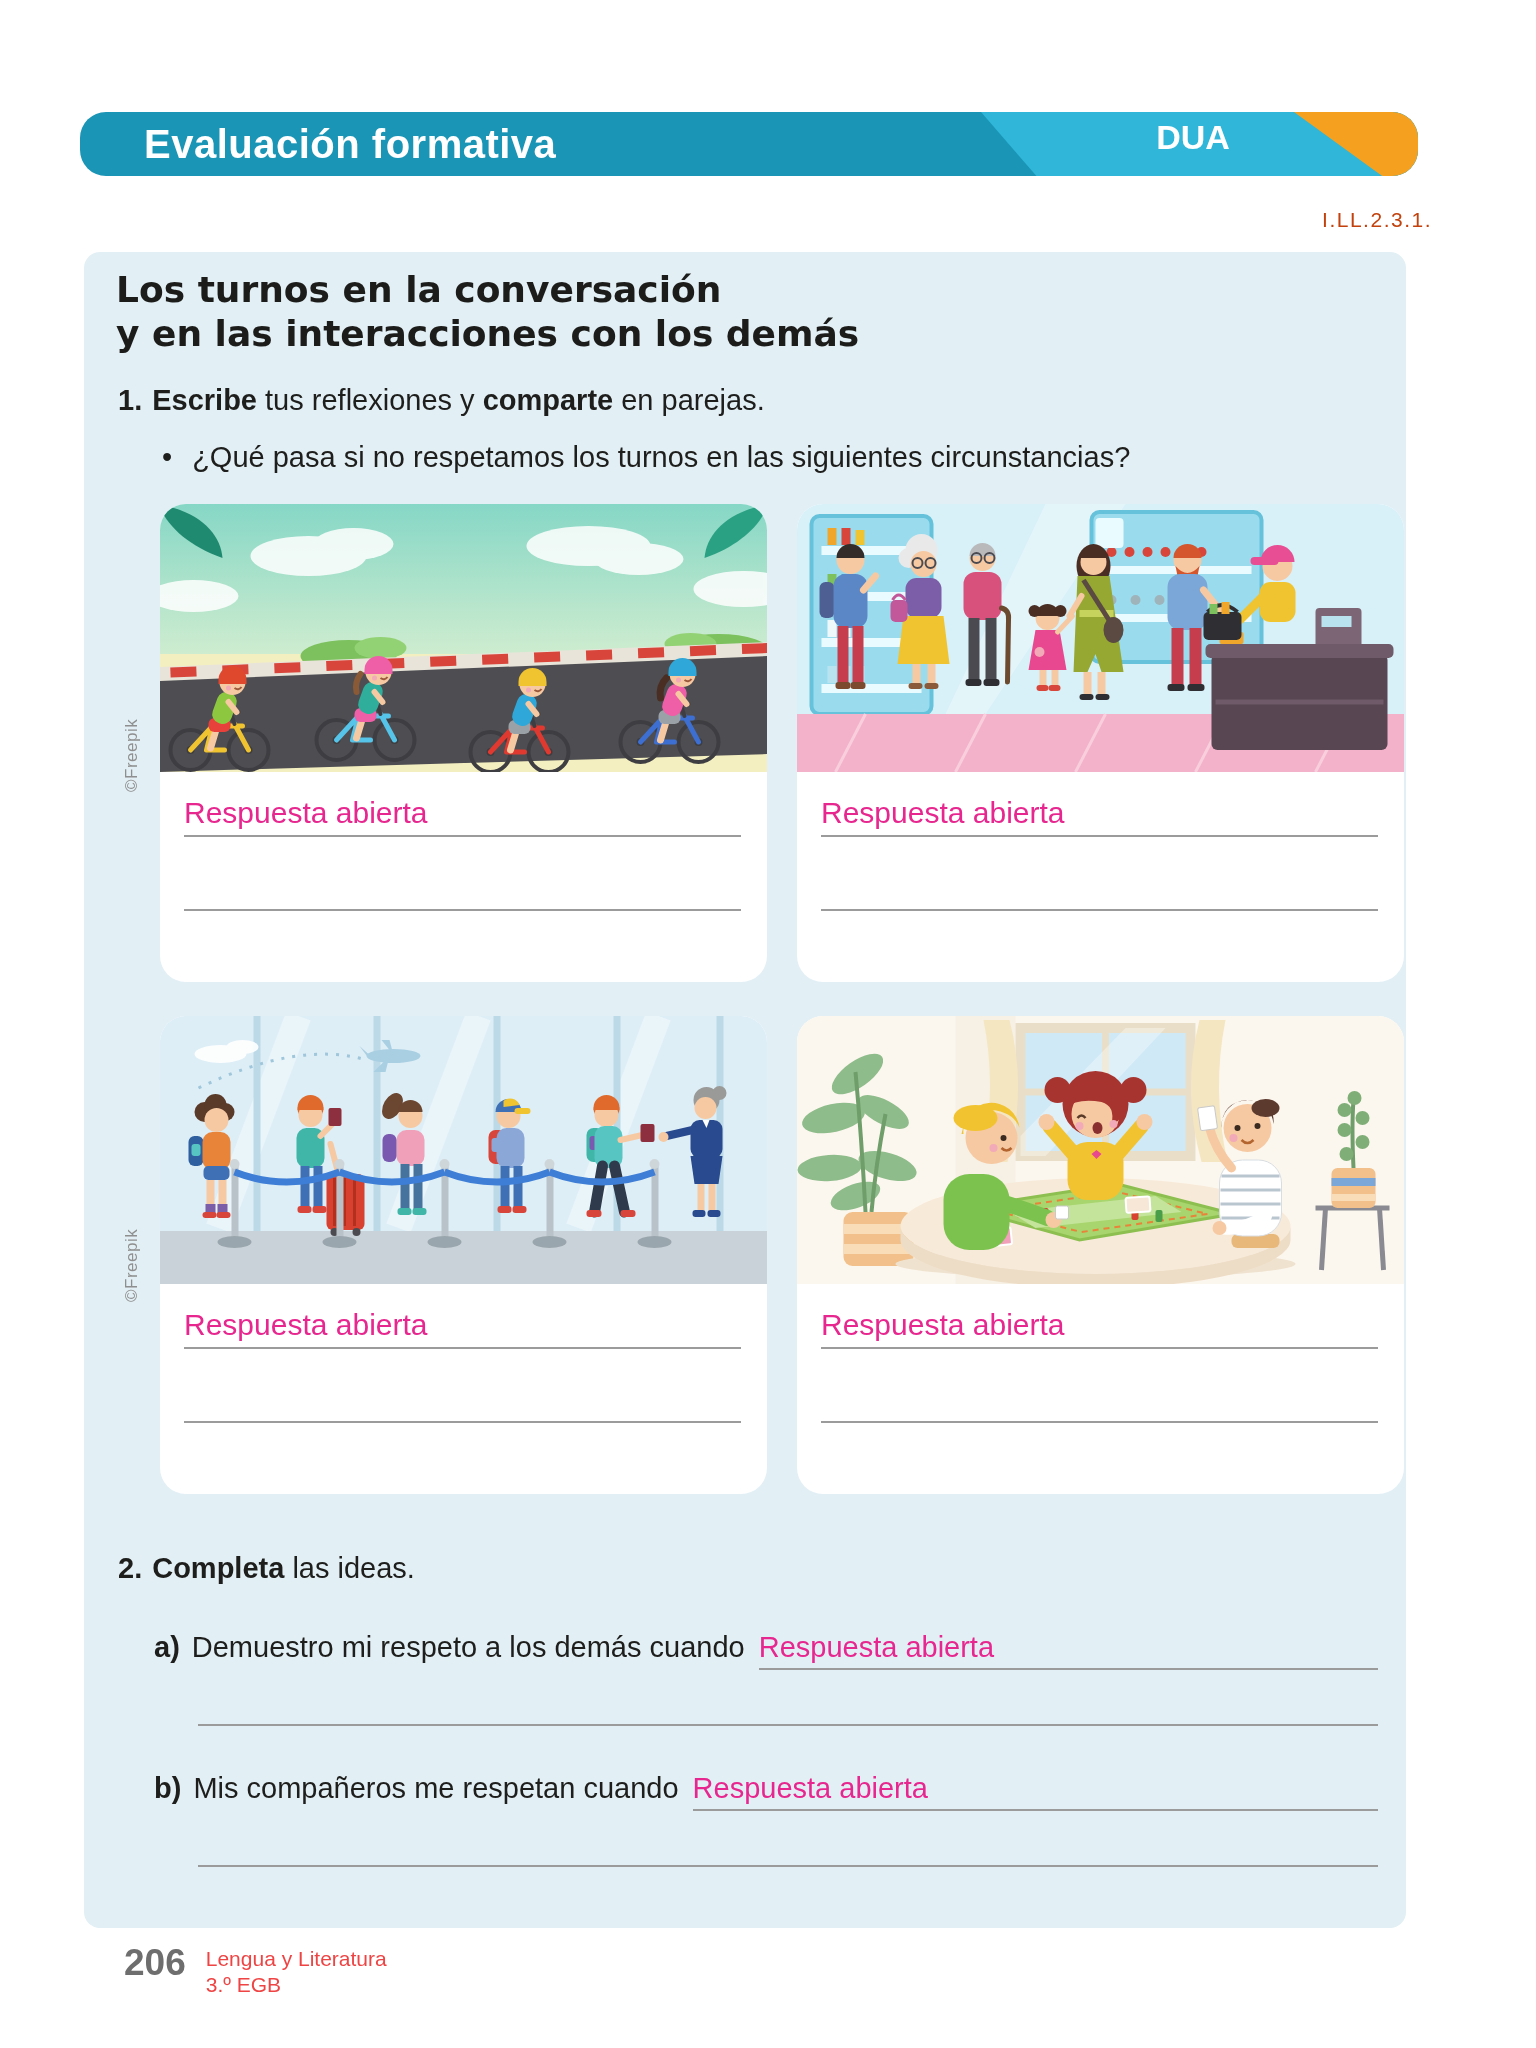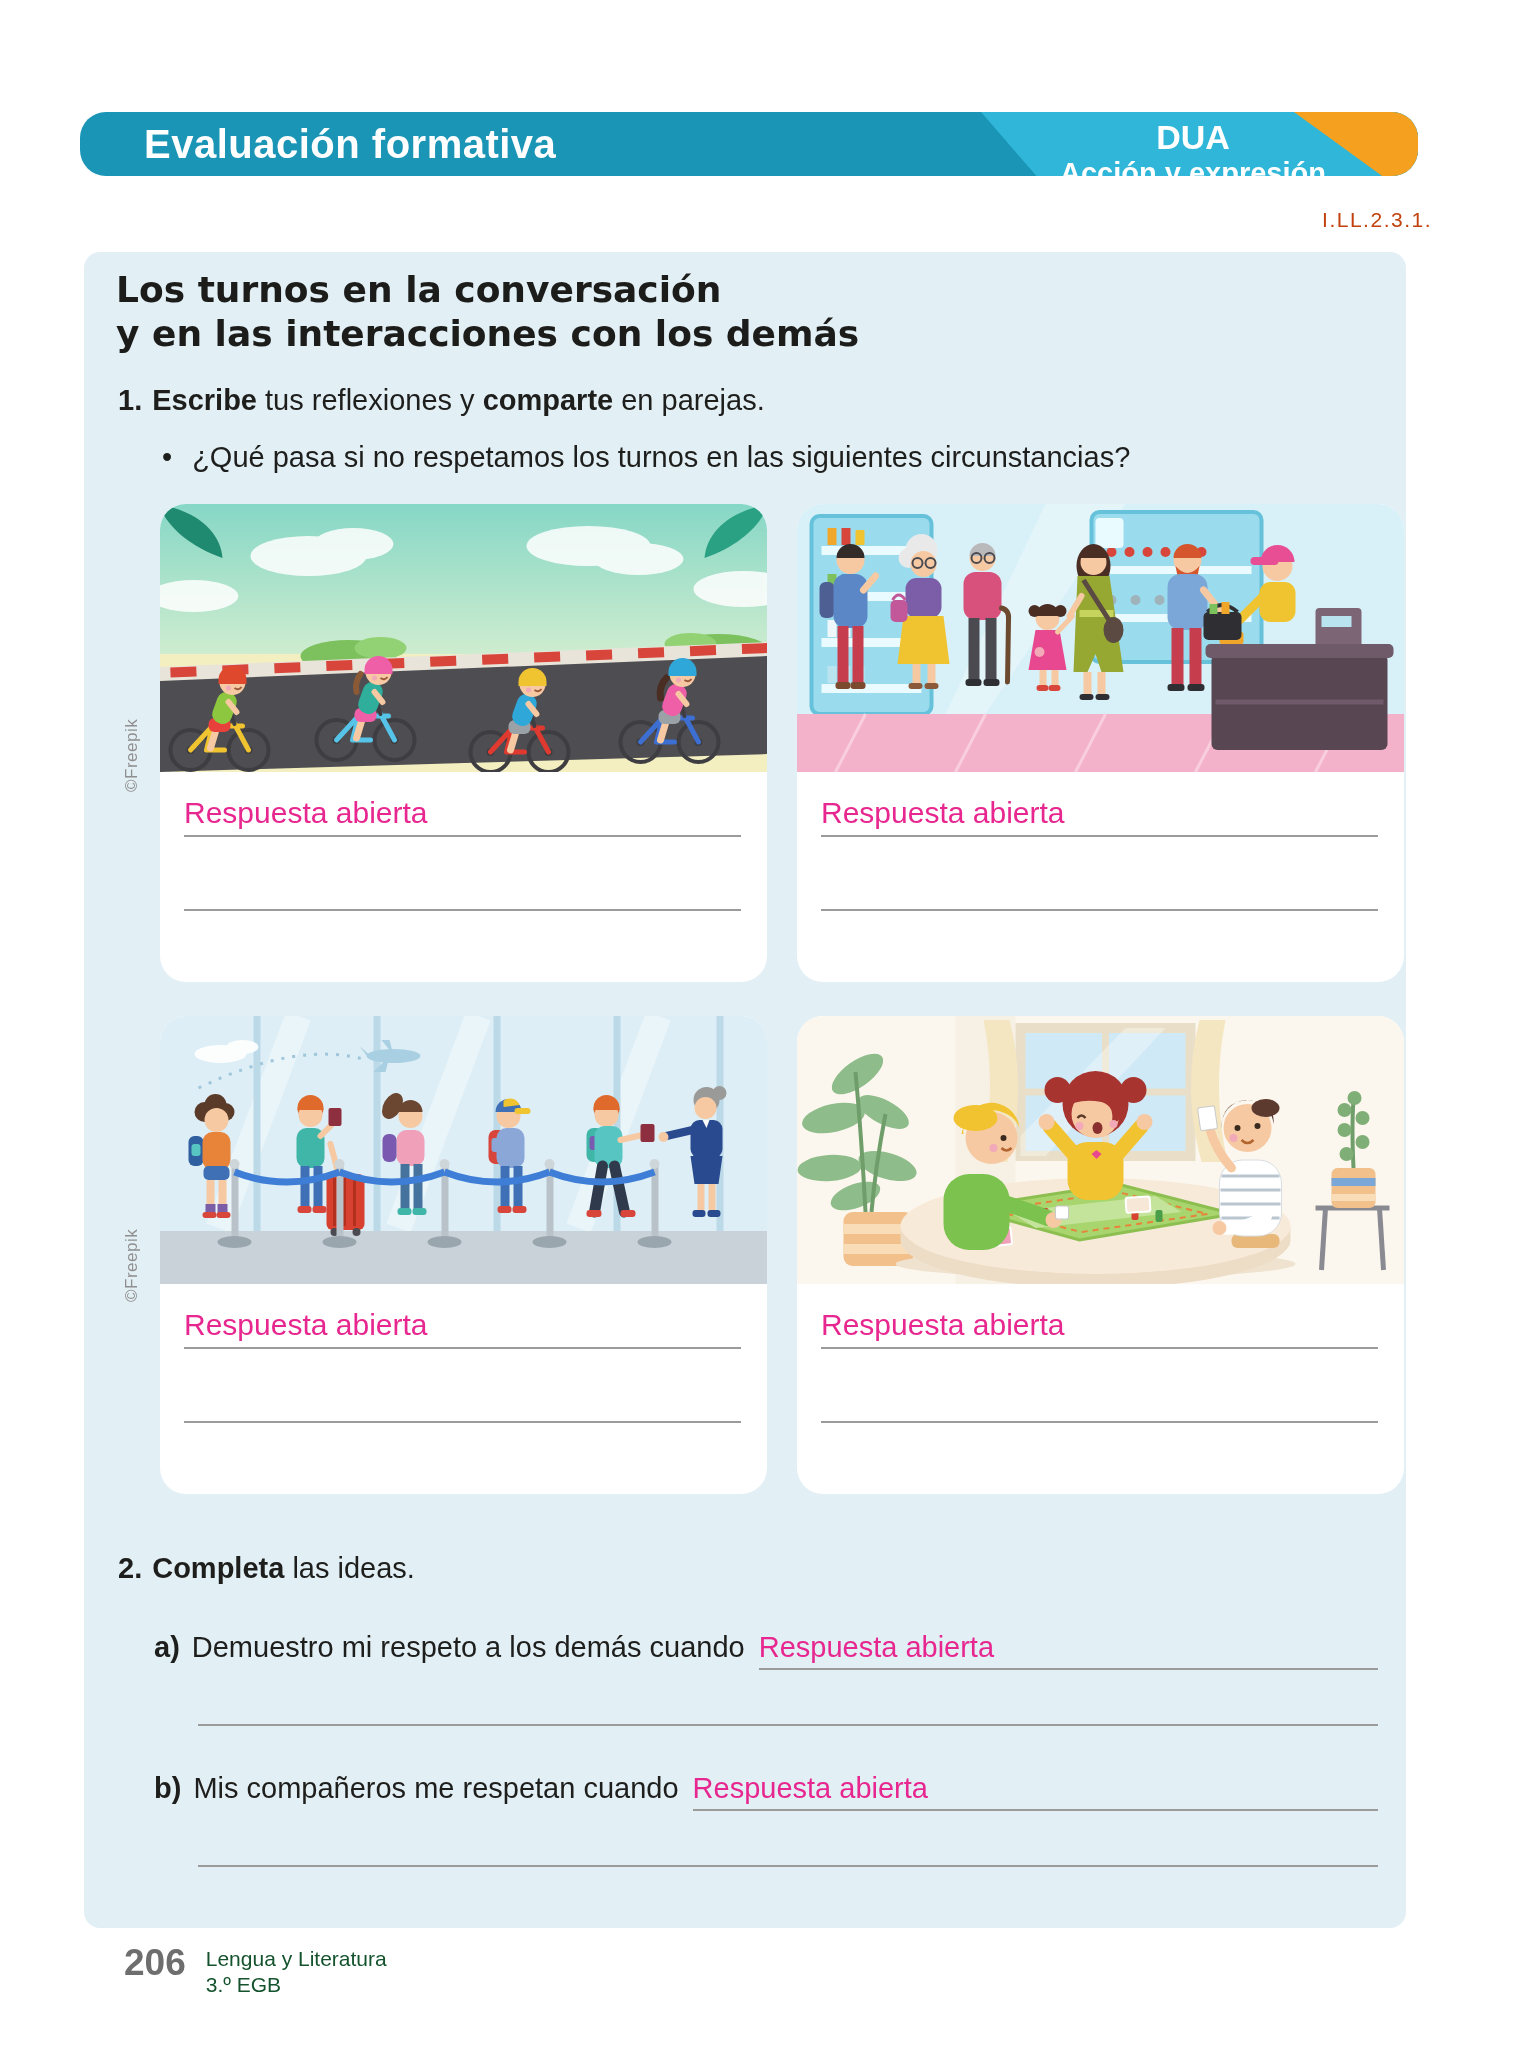--- a/index.html
+++ b/index.html
@@ -61,32 +61,31 @@
   .long-rule{margin:52px 28px 0 114px;border-bottom:2px solid #9b9b9b;height:2px;}
   
   .credit{
     position:absolute;left:122px;color:#8f8f8f;font-size:17px;letter-spacing:0.5px;
     transform:rotate(-90deg);transform-origin:0 0;white-space:nowrap;
   }
   .credit.c1{top:792px;}
   .credit.c2{top:1302px;}
   .footer{position:absolute;left:100px;top:1944px;display:flex;align-items:flex-start;}
   .page-num{font-size:37px;font-weight:bold;color:#6e6e6e;line-height:1;margin-left:24px;}
-  .footer-text{margin-left:20px;color:#14532d;font-size:21px;line-height:1.22;margin-top:2px;}
+  .footer-text{margin-left:20px;color:#ef4444;font-size:21px;line-height:1.22;margin-top:2px;}
 </style>
 </head>
 <body>
 
 <div class="banner">
   <div class="banner-light"></div>
   <div class="banner-orange"></div>
   <div class="banner-title">Evaluación formativa</div>
   <div class="banner-badge">
     <div class="badge-line1">DUA</div>
-    <div class="badge-line2">Acción y expresión</div>
   </div>
 </div>
 <div class="standard-code">I.LL.2.3.1.</div>
 
 <div class="panel">
   <h1 class="sheet-title">
     <span>Los turnos en la conversación</span><br>
     <span>y en las interacciones con los demás</span>
   </h1>
 

